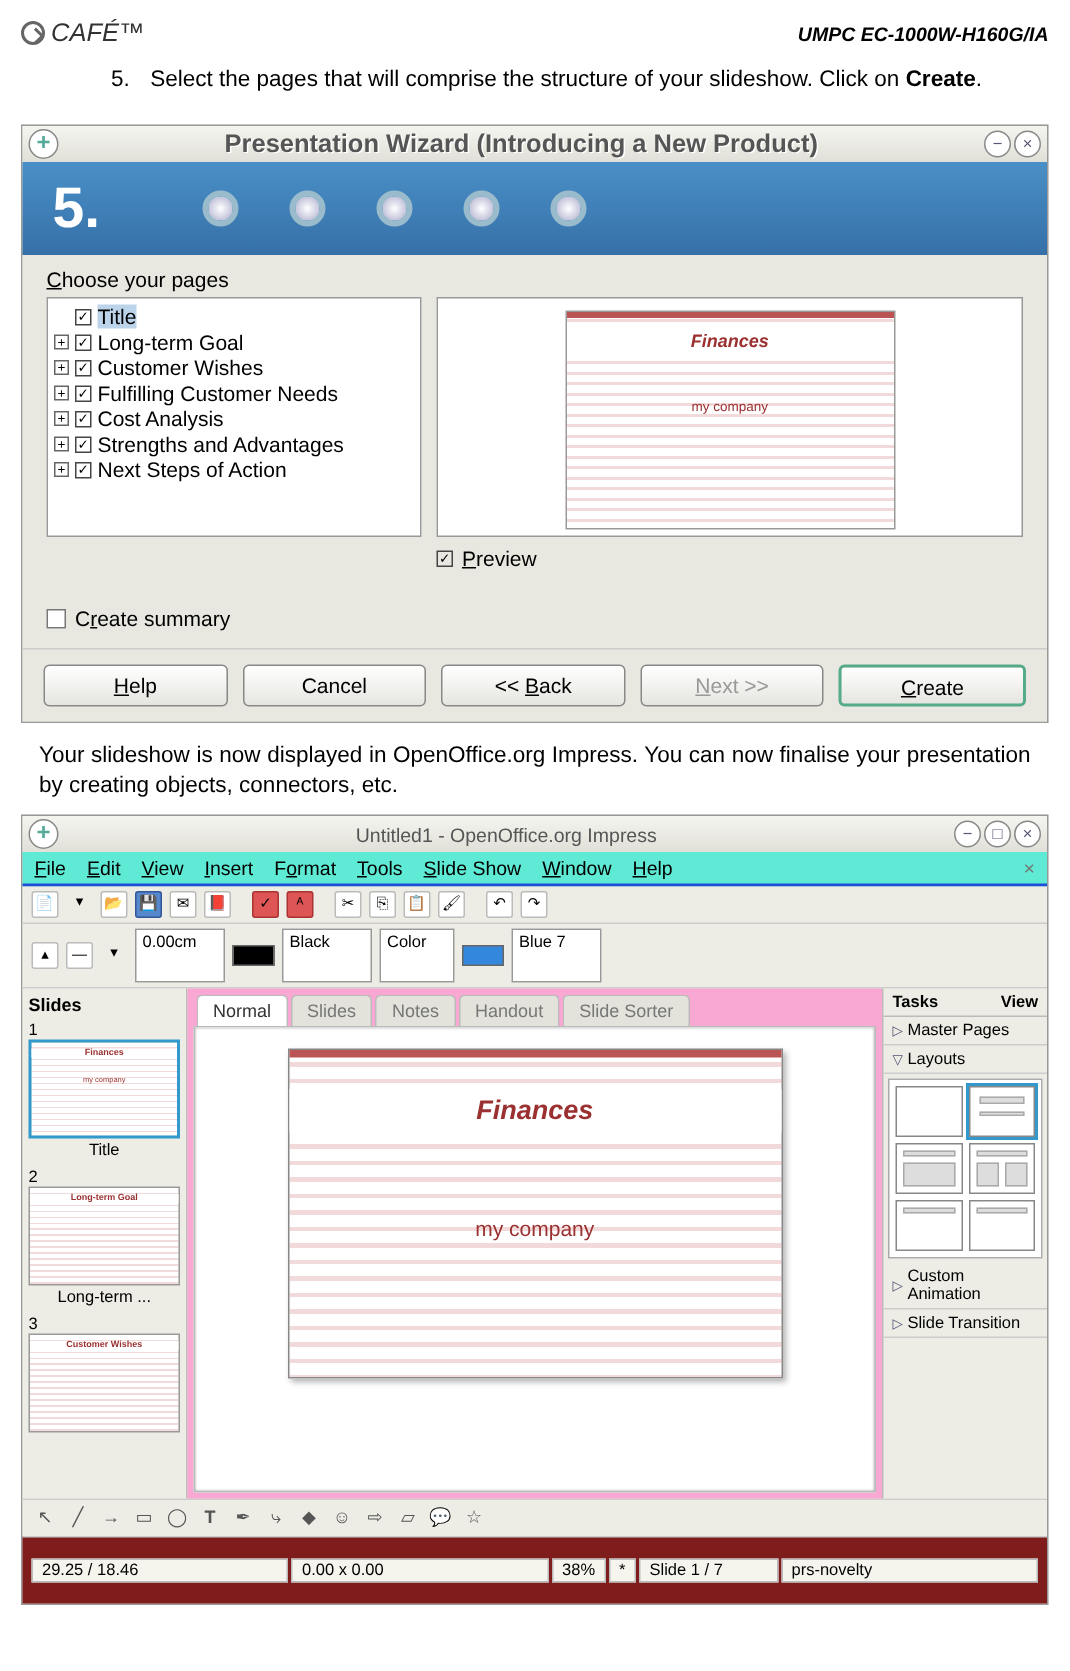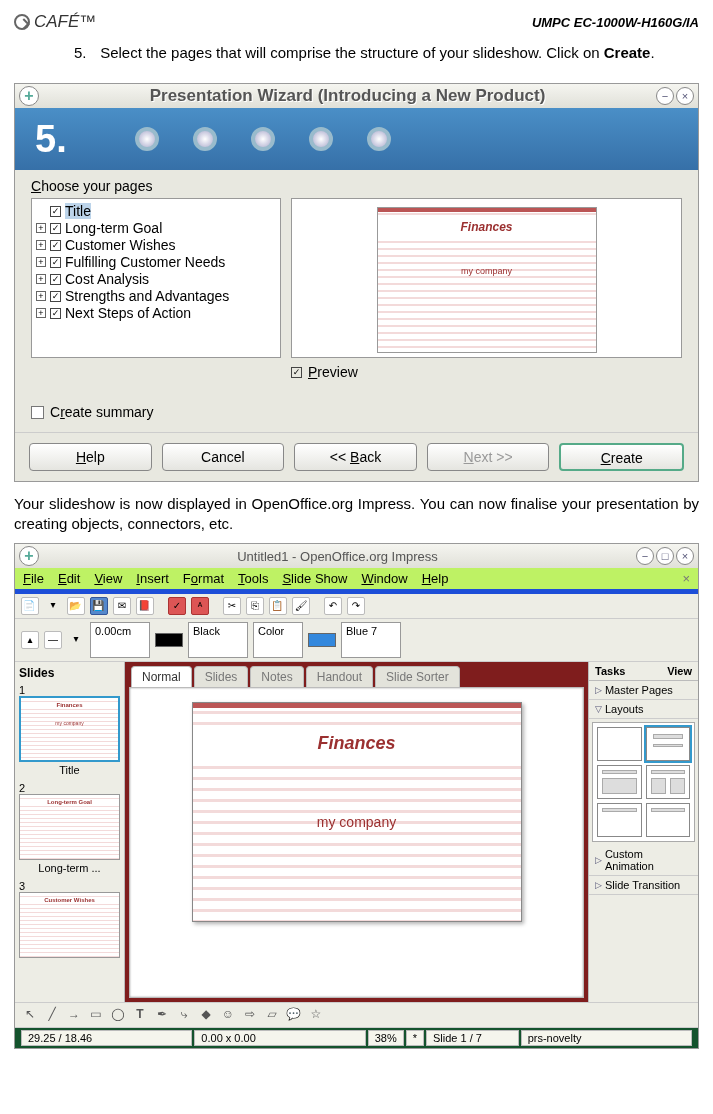--- a/index.html
+++ b/index.html
@@ -37,63 +37,63 @@
 .slide-preview::before{content:"";position:absolute;top:0;left:0;right:0;height:4px;background:#B55}
 .sp-title{color:#9B3030;font-weight:bold;font-style:italic;font-size:12px;text-align:center;margin-top:10px;background:#fff;padding:2px}
 .sp-sub{color:#9B3030;font-size:9px;text-align:center;margin-top:30px}
 .preview-check{margin-top:6px;font-size:14px;display:flex;align-items:center;gap:6px}
 .summary{margin-top:24px;font-size:14px;display:flex;align-items:center;gap:6px}
 .sq{width:13px;height:13px;border:1px solid #777;background:#fff}
 .wiz-buttons{display:flex;gap:10px;padding:10px 14px;border-top:1px solid #ccc;background:#E8E8E0}
 .btn{flex:1;height:28px;border:1px solid #888;background:linear-gradient(#fff,#E5E5E0);border-radius:4px;font-size:14px;text-align:center;line-height:26px}
 .btn.disabled{color:#999}
 .btn.primary{border:2px solid #5a8}
-.body-text{font-size:15px;line-height:1.3;margin:6px 0 10px;text-align:justify}
+.body-text{font-size:15px;line-height:1.3;margin:6px 12px 10px;text-align:justify}
 .impress{border:1px solid #999;background:#E8E8E0}
 .imp-title{background:linear-gradient(#F5F5F0,#E0E0D8);display:flex;align-items:center;padding:2px 4px;font-size:13px;color:#555}
 .imp-title-text{flex:1;text-align:center;font-weight:normal}
-.menubar{display:flex;gap:14px;padding:3px 8px;font-size:13px;background:#bef264;border-bottom:5px solid #1d4ed8}
+.menubar{display:flex;gap:14px;padding:3px 8px;font-size:13px;background:#5eead4;border-bottom:2px solid #1d4ed8}
 .menubar span{cursor:default}
 .menu-x{margin-left:auto;color:#777}
 .toolbar{display:flex;gap:5px;padding:3px 6px;background:#EDEDE5;border-bottom:1px solid #ccc;align-items:center}
 .ti{width:18px;height:18px;border:1px solid #bbb;background:#fff;font-size:10px;text-align:center;line-height:16px;border-radius:2px}
 .ti.red{background:#d55;border-color:#a33}
 .ti.blue{background:#58c;border-color:#359}
 .ti.noborder{border:none;background:none}
 .ti.sep{width:4px;border:none;background:none}
 .tbox{height:36px;border:1px solid #999;background:#fff;font-size:11px;padding:0 4px;line-height:16px}
 .swatch{width:28px;height:14px;border:1px solid #666;display:inline-block;vertical-align:middle}
 .imp-main{display:flex;height:340px}
 .slides-panel{width:110px;background:#EDEDE5;border-right:1px solid #bbb;padding:4px;overflow:hidden}
 .slides-hdr{font-size:12px;font-weight:bold;margin-bottom:4px}
 .thumb{border:1px solid #999;height:66px;margin-bottom:2px;background:repeating-linear-gradient(#fff 0,#fff 3px,#F3DADA 3px,#F3DADA 4px);position:relative;font-size:6px}
 .thumb.sel{border:2px solid #39c}
 .thumb-title{color:#9B3030;font-weight:bold;font-size:6px;text-align:center;margin-top:4px;background:#fff}
 .thumb-sub{color:#9B3030;font-size:5px;text-align:center;margin-top:12px}
 .thumb-lbl{text-align:center;font-size:11px;margin-bottom:6px}
-.editor{flex:1;background:#7f1d1d;display:flex;flex-direction:column}
+.editor{flex:1;background:#f9a8d4;display:flex;flex-direction:column}
 .tabs{display:flex;gap:2px;padding:4px 6px 0}
 .tab{padding:3px 10px;font-size:12px;border:1px solid #bbb;border-bottom:none;background:#E3E3DB;color:#777;border-radius:4px 4px 0 0}
 .tab.active{background:#fff;color:#333}
 .canvas{flex:1;background:#fff;border:1px solid #bbb;margin:0 4px 4px;position:relative;overflow:hidden;box-shadow:inset 0 0 2px #999}
 .big-slide{width:330px;height:220px;margin:14px auto;border:1px solid #888;box-shadow:2px 2px 4px rgba(0,0,0,0.3);background:repeating-linear-gradient(#fff 0,#fff 8px,#F3DADA 8px,#F3DADA 11px);position:relative}
 .big-slide::before{content:"";position:absolute;top:0;left:0;right:0;height:5px;background:#B55}
 .bs-title{color:#9B3030;font-weight:bold;font-style:italic;font-size:18px;text-align:center;margin-top:26px;background:#fff;padding:4px}
 .bs-sub{color:#9B3030;font-size:14px;text-align:center;margin-top:56px}
 .tasks-panel{width:110px;background:#EDEDE5;border-left:1px solid #bbb;font-size:11px}
 .tasks-hdr{display:flex;justify-content:space-between;padding:3px 6px;border-bottom:1px solid #bbb;font-weight:bold}
 .task-section{padding:3px 6px;border-bottom:1px solid #ccc;display:flex;align-items:center;gap:3px}
 .tri{font-size:9px;color:#557}
 .layouts{background:#fff;margin:3px;border:1px solid #aaa;padding:4px;display:grid;grid-template-columns:1fr 1fr;gap:4px}
 .layout{height:34px;border:1px solid #888;background:#fff;position:relative}
 .layout.sel{outline:2px solid #39c}
 .layout .bar{position:absolute;background:#ddd;border:1px solid #aaa}
 .bottom-tools{display:flex;gap:4px;padding:3px 6px;background:#EDEDE5;border-top:1px solid #ccc;align-items:center}
 .arrow-ti{width:18px;height:18px;font-size:12px;text-align:center;line-height:16px;color:#555}
-.status{display:flex;padding:2px 6px;background:#14532d;border-top:1px solid #ccc;font-size:11px;gap:2px}
+.status{display:flex;padding:14px 6px;background:#7f1d1d;border-top:1px solid #ccc;font-size:11px;gap:2px}
 .status span{border:1px solid #bbb;padding:1px 6px;background:#F5F5ED}
 </style>
 </head>
 <body>
 
 <div class="page">
 <div class="header">
  <div class="logo">
         <span class="logo-icon"></span>
         <span>CAFÉ™</span>

